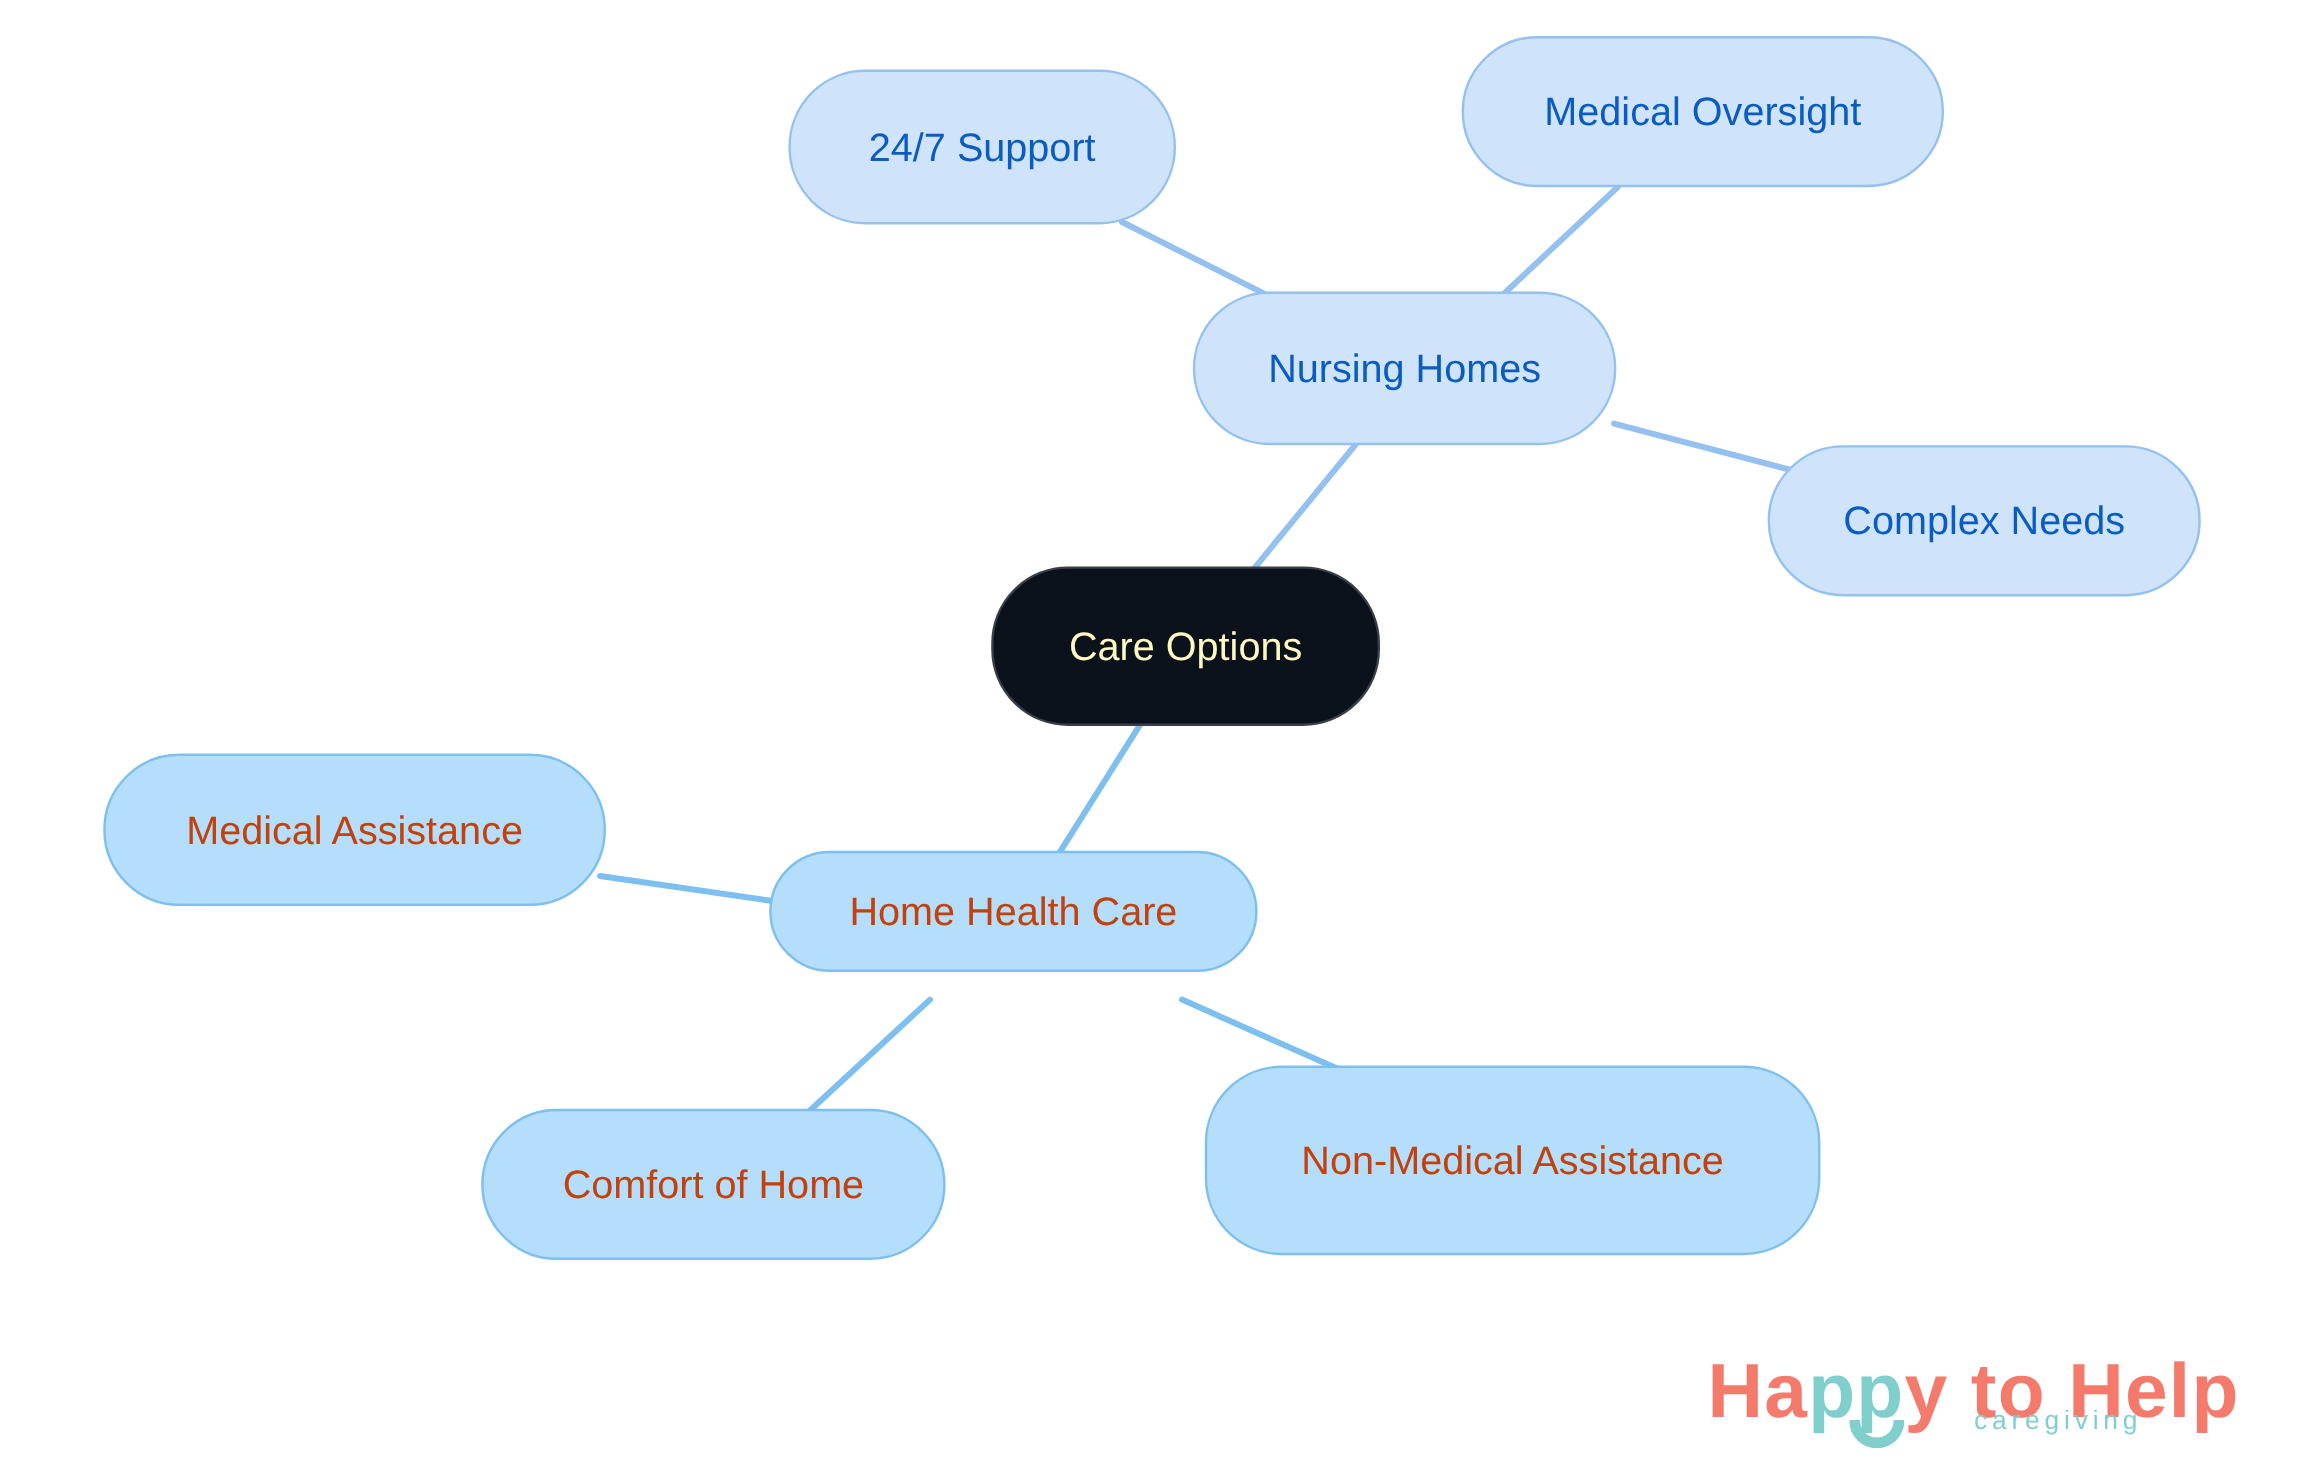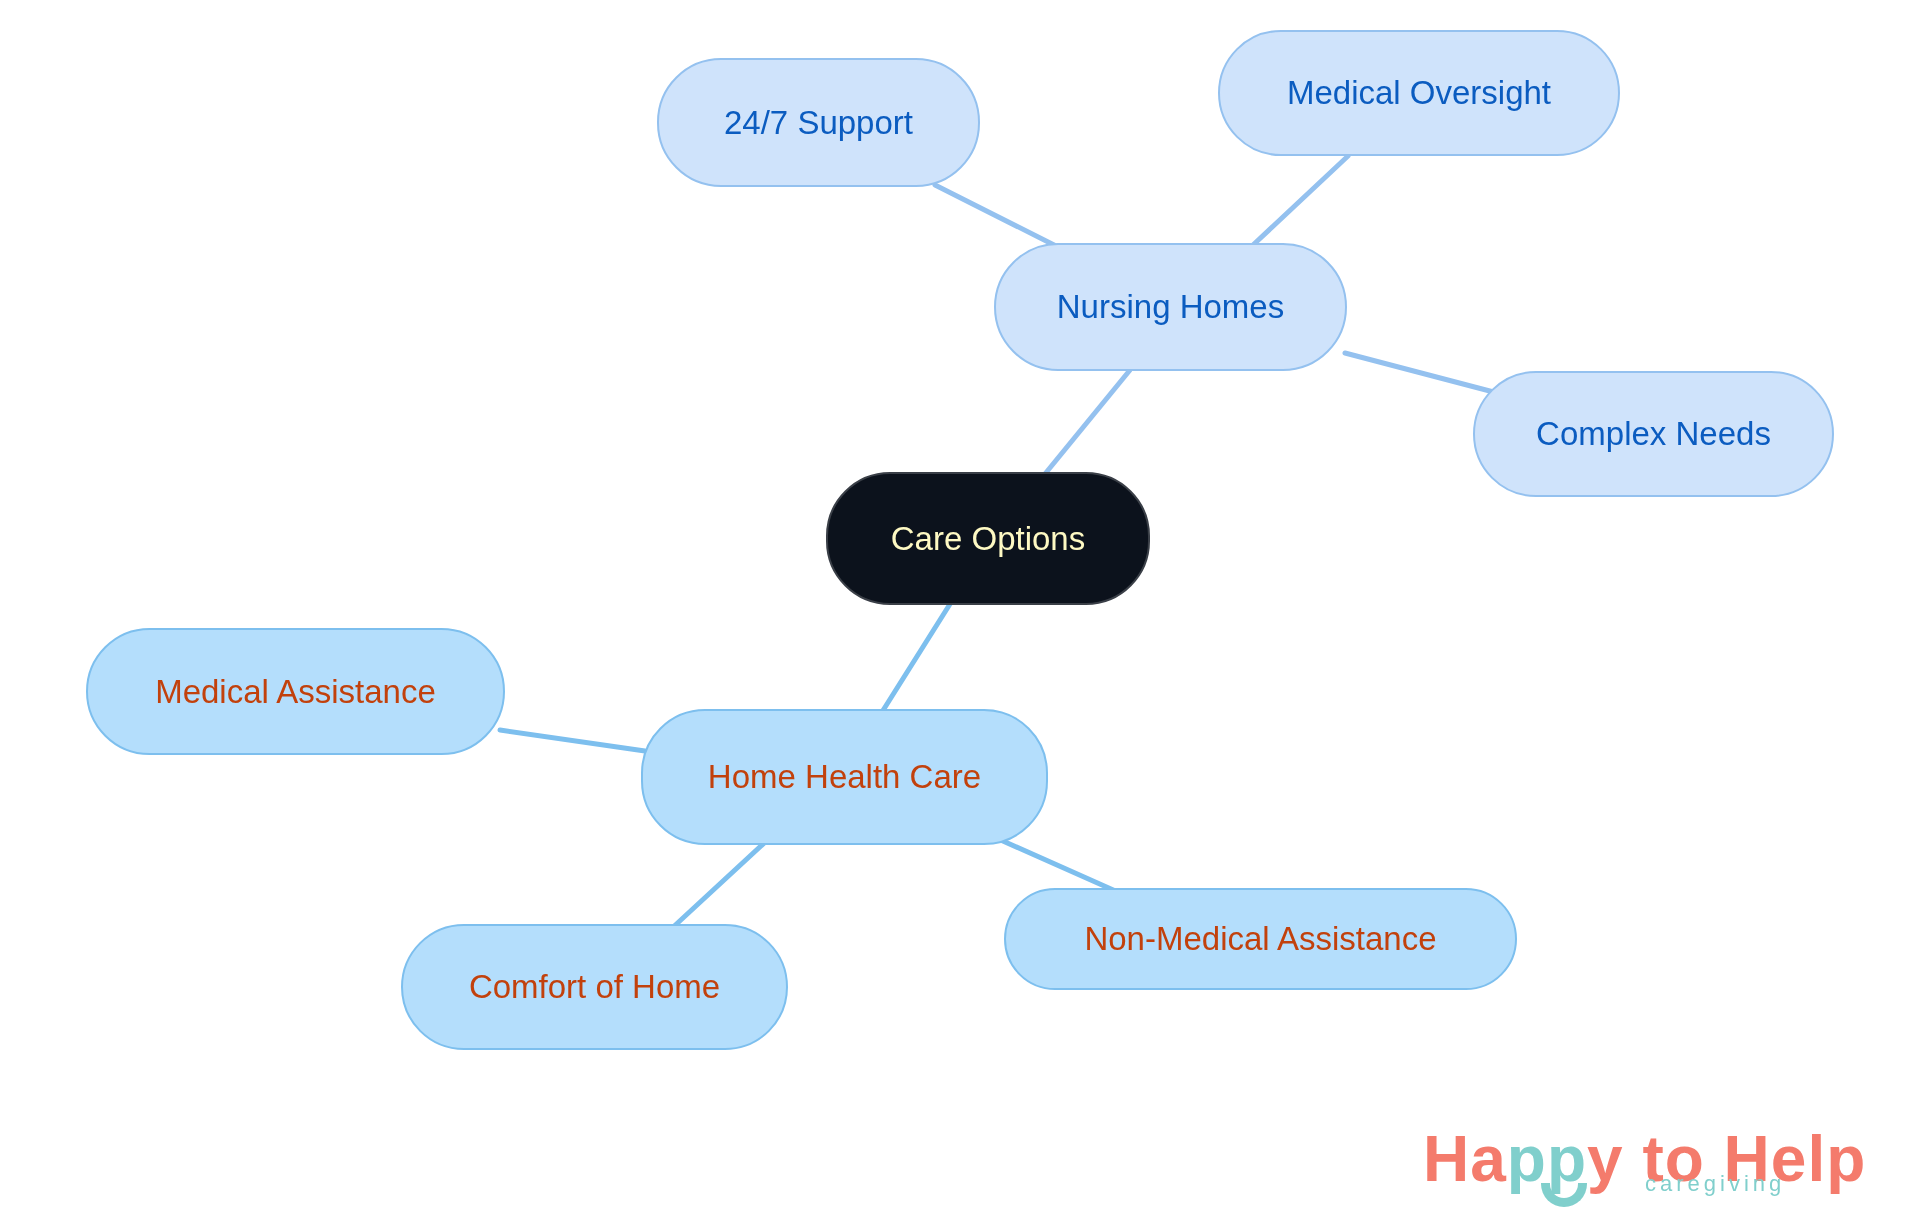--- a/index.html
+++ b/index.html
@@ -49,30 +49,30 @@
 <div class="node nh" style="left:657px; top:58px; width:323px; height:129px;">
   <span>24/7 Support</span>
 </div>
 <div class="node nh" style="left:1218px; top:30px; width:402px; height:126px;">
   <span>Medical Oversight</span>
 </div>
 <div class="node nh" style="left:1473px; top:371px; width:361px; height:126px;align-items:center;">
   <span>Complex Needs</span>
 </div>
 
-<div class="node hh" style="left:641px; top:709px; width:407px; height:136px;">
+<div class="node hh" style="left:641px; top:709px; width:407px; height:101px;">
   <span>Home Health Care</span>
 </div>
 <div class="node hh" style="left:86px; top:628px; width:419px; height:127px;">
   <span>Medical Assistance</span>
 </div>
 <div class="node hh" style="left:401px; top:924px; width:387px; height:126px;">
   <span>Comfort of Home</span>
 </div>
-<div class="node hh" style="left:1004px; top:888px; width:513px; height:102px;">
+<div class="node hh" style="left:1004px; top:888px; width:513px; height:158px;">
   <span>Non-Medical Assistance</span>
 </div>
 
 <div class="logo">
   <div class="logo-main">
     <span>Ha</span><span class="teal">pp</span><span>y to Help</span>
   </div>
   <div class="smile"></div>
   <div class="logo-sub">caregiving</div>
 </div>

